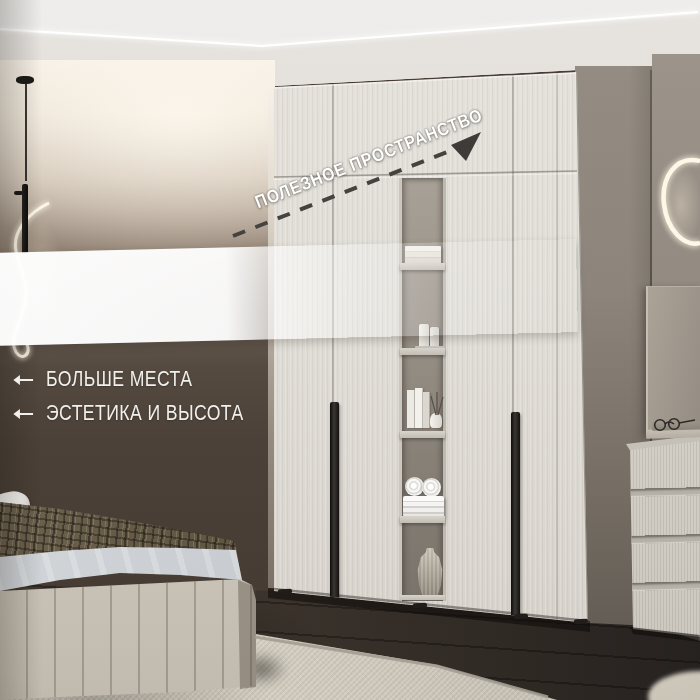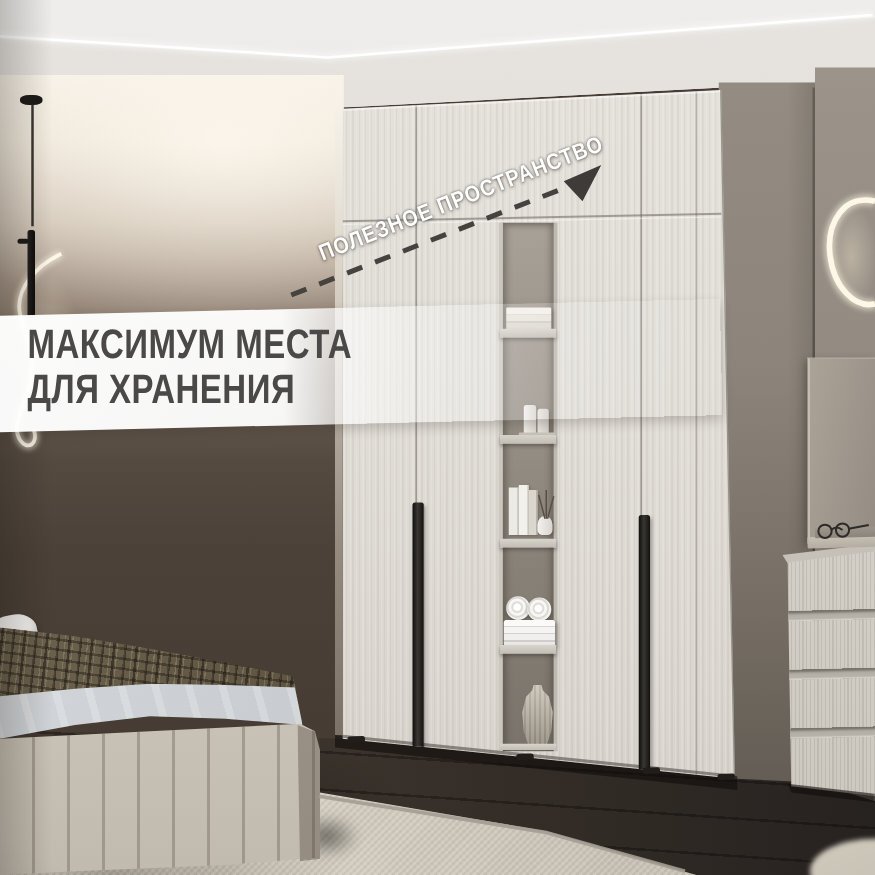--- a/index.html
+++ b/index.html
@@ -376,25 +376,29 @@
       <circle cx="660" cy="425" r="5.3"></circle>
       <circle cx="674" cy="424" r="5.3"></circle>
       <path d="M665 424 q4 -4 9 0"></path>
       <path d="M679 423 L695 420"></path>
     </g>
   </svg>
 
   <div class="layer vignette"></div>
 
   <div class="abs band"></div>
-  <div class="abs headline">
-    <span>МАКСИМУМ МЕСТА</span>
-    <span>ДЛЯ ХРАНЕНИЯ</span>
-  </div>
 
   <div class="abs features">
+    <div class="feature">
+      <span class="arrow"></span>
+      <span>БОЛЬШЕ МЕСТА</span>
+    </div>
+    <div class="feature">
+      <span class="arrow"></span>
+      <span>ЭСТЕТИКА И ВЫСОТА</span>
+    </div>
   </div>
 
   <div class="abs callout">
     <span>ПОЛЕЗНОЕ ПРОСТРАНСТВО</span>
   </div>
 
 </div>
 
 </body></html>

